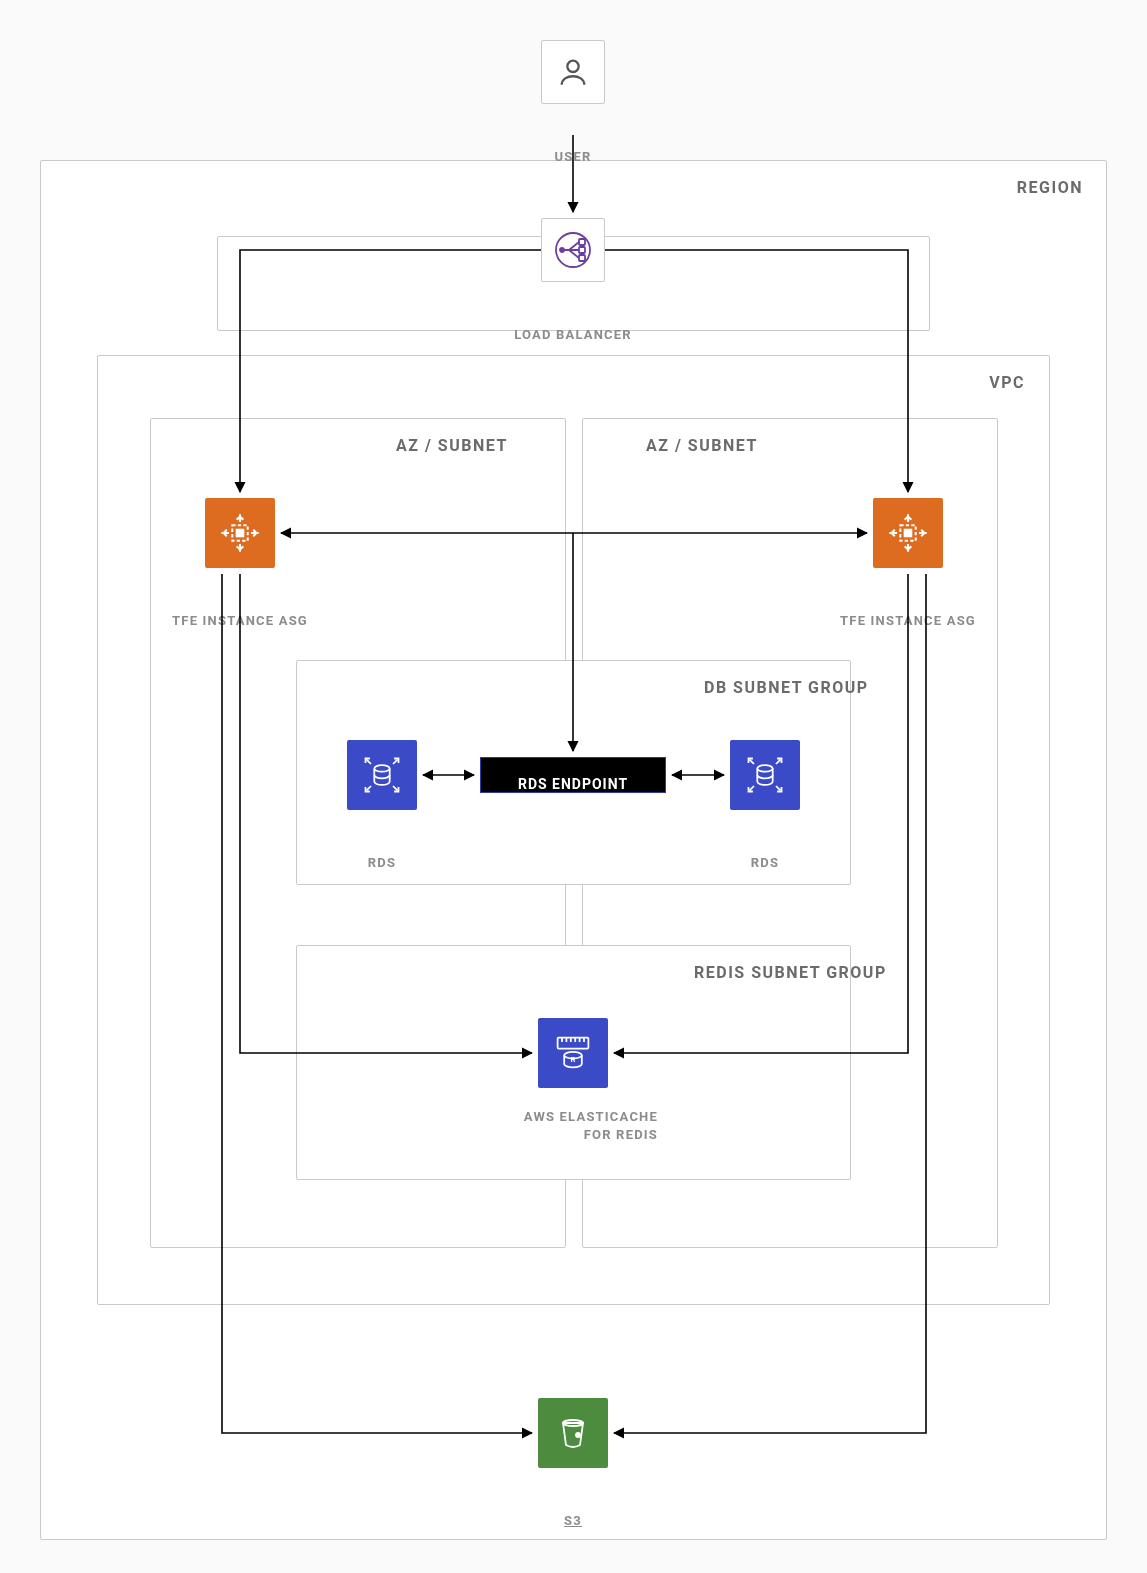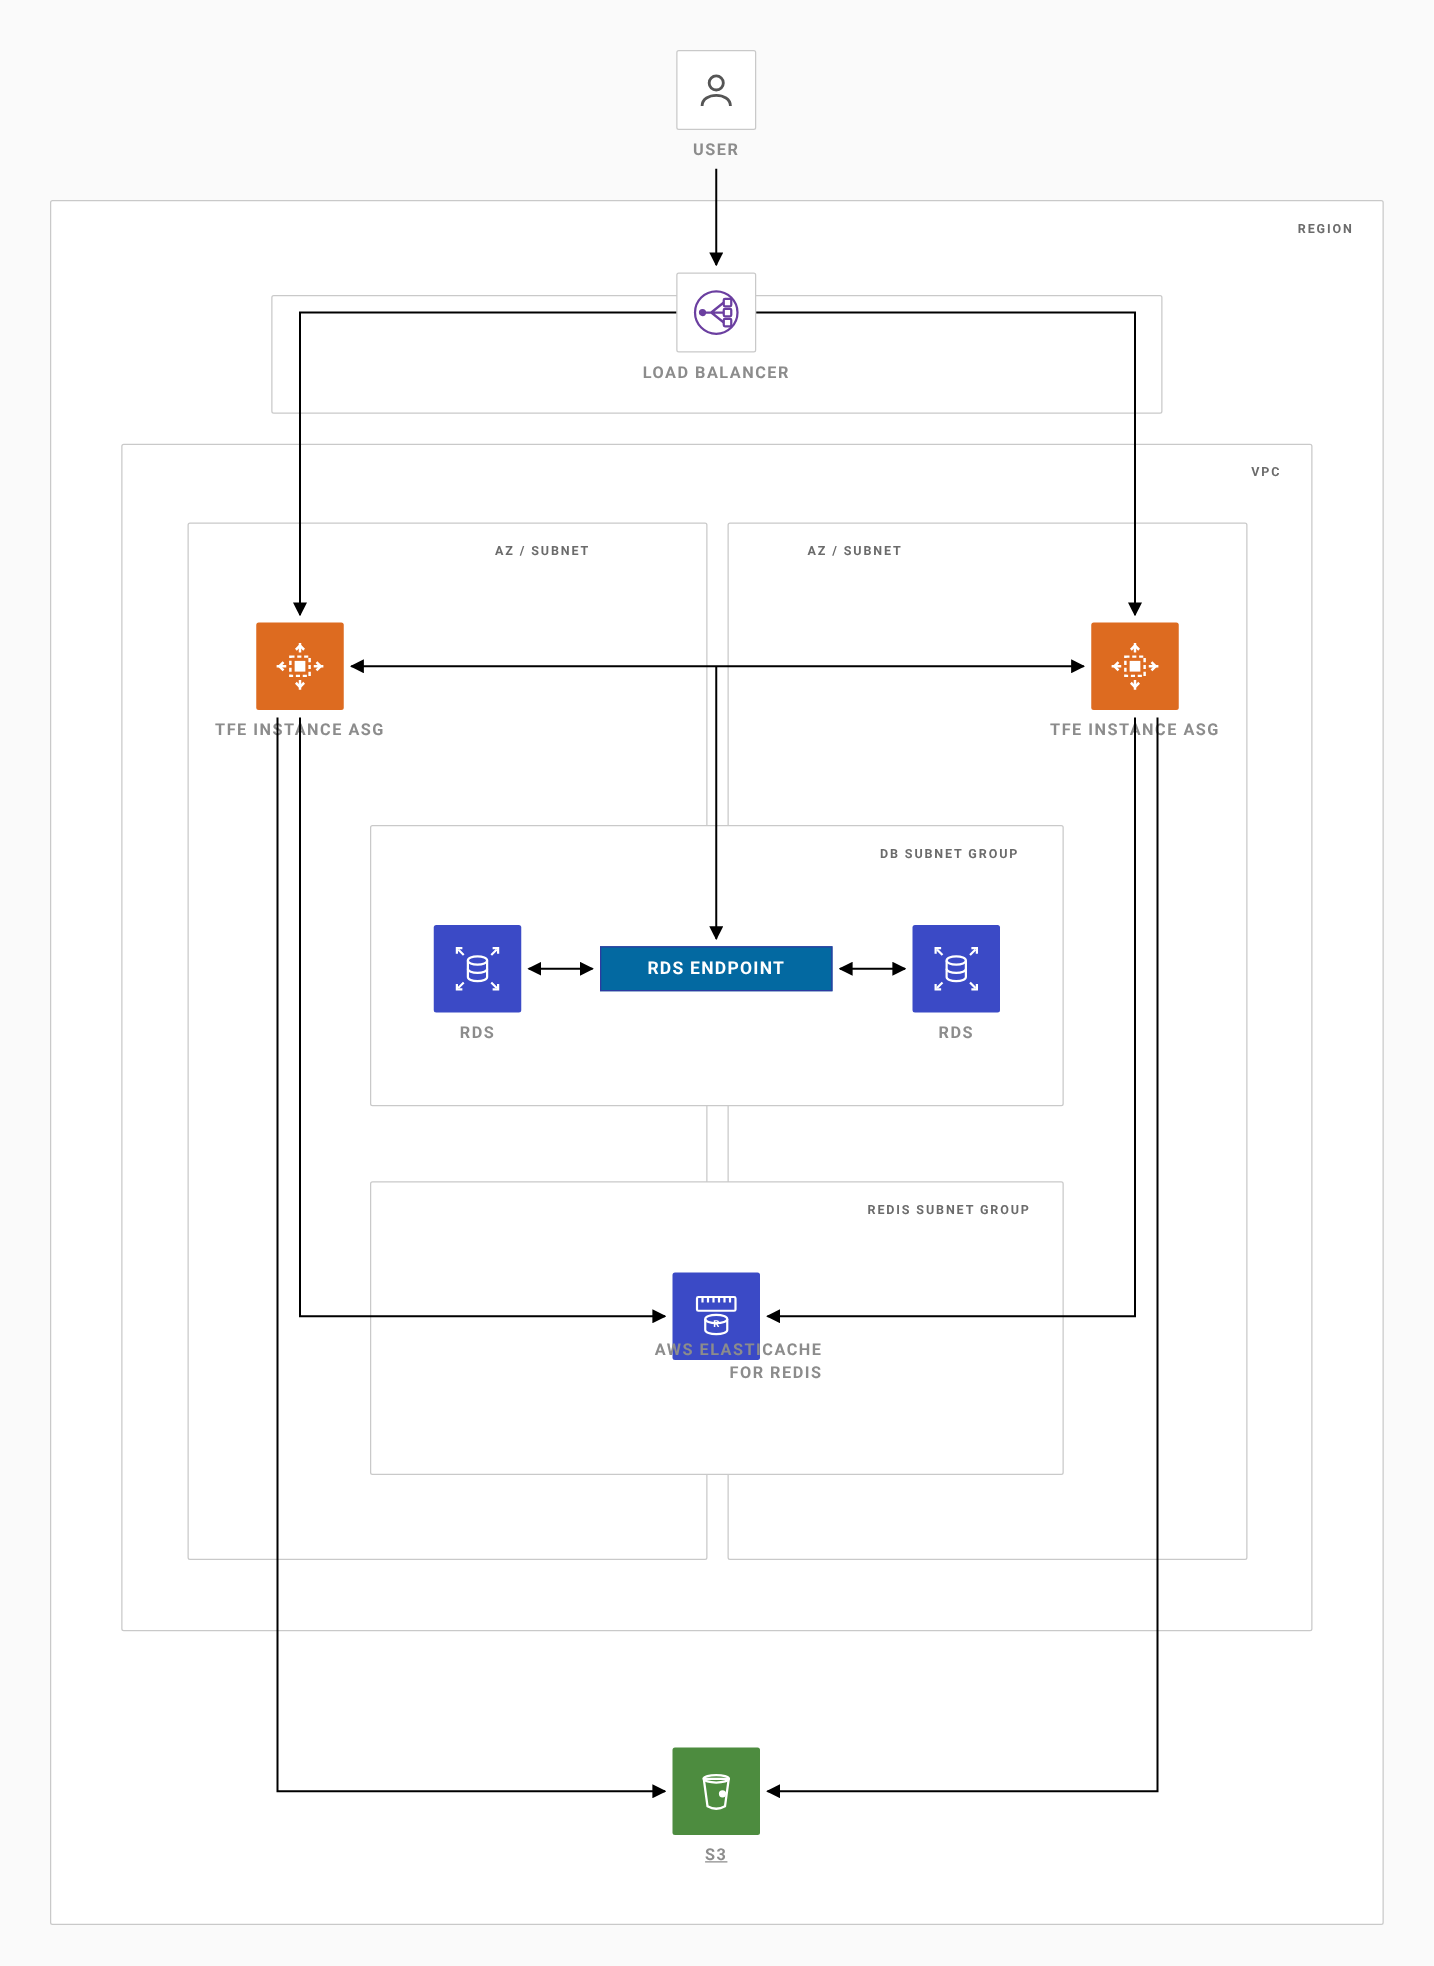--- a/index.html
+++ b/index.html
@@ -5,60 +5,61 @@
   * { box-sizing: border-box; margin: 0; padding: 0; }
   body {
     font-family: -apple-system, BlinkMacSystemFont, "Segoe UI", Roboto, Helvetica, Arial, sans-serif;
     background: #fafafa;
     width: 1147px;
     height: 1573px;
     position: relative;
   }
   .container-label {
     position: absolute;
-    font-size: 10px;
+    font-size: 16px;
     font-weight: 700;
     letter-spacing: 1.5px;
     color: #6b6b6b;
     text-transform: uppercase;
     padding-left: 46px;
   }
   .node-label {
     position: absolute;
     font-size: 13px;
     font-weight: 700;
     letter-spacing: 1.2px;
     color: #8c8c8c;
     text-align: center;
     text-transform: uppercase;
     line-height: 1.35;
+    margin-top: 36px;
   }
   .box {
     position: absolute;
     border: 1px solid #c9c9c9;
     background: #ffffff;
     border-radius: 2px;
   }
   .icon-box {
     position: absolute;
     display: flex;
     align-items: center;
     justify-content: center;
     border-radius: 2px;
   }
   .pill {
     position: absolute;
     display: flex;
-    align-items: center;
+    align-items: flex-end;
     justify-content: center;
     font-size: 14px;
     font-weight: 700;
     letter-spacing: 1px;
     color: #fff;
-    background: #0369a1;
+    background: #000000;
     border: 1px solid #2e3aa0;
   }
   svg.overlay {
     position: absolute;
     left: 0; top: 0;
     width: 1147px;
     height: 1573px;
     pointer-events: none;
   }
 </style>

